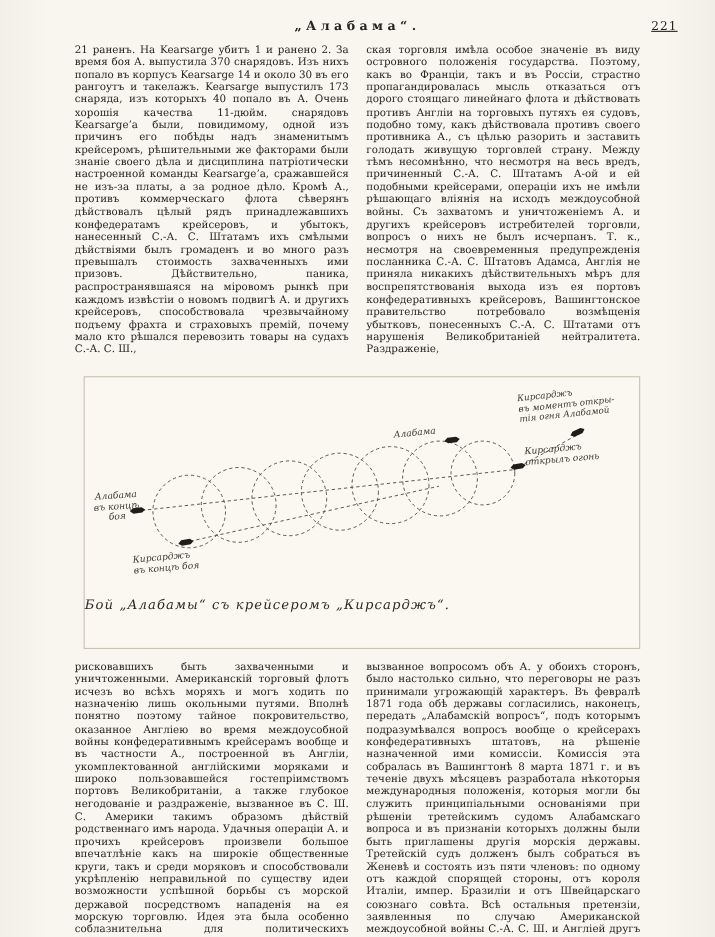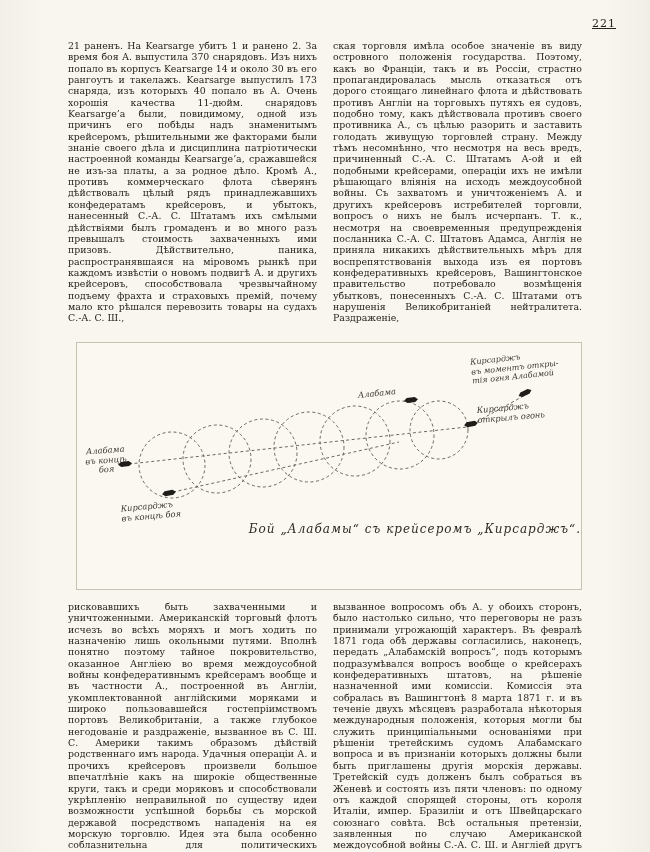--- a/index.html
+++ b/index.html
@@ -24,29 +24,32 @@
   .fig-label {
     position:absolute; font-style:italic; font-size:8.3px; line-height:9.7px;
     color:#3d3a33; white-space:pre-line;
   }
   .lbl-alabama-end { left:0px; top:103px; width:58px; text-align:center; transform:rotate(-4deg); }
   .lbl-kearsarge-end { left:44px; top:158px; width:80px; transform:rotate(-5deg); }
   .lbl-alabama { left:268px; top:46px; width:64px; text-align:center; transform:rotate(-6deg); }
   .lbl-kearsarge-fired { left:400px; top:59px; width:92px; transform:rotate(-5deg); }
   .lbl-kearsarge-opening { left:394px; top:9px; width:108px; font-size:8px; transform:rotate(-6deg); }
   .caption {
-    position:absolute; left:0; right:0; top:179px; text-align:right;
+    position:absolute; left:0; right:0; top:200px; text-align:left;
     font-style:italic; font-size:12px; letter-spacing:1px; color:#2e2b25;
   }
 </style>
 </head>
 <body>
 
 <div class="page">
 
+  <div class="running-head">
+    <span class="head-title">„Алабама“.</span>
+  </div>
   <span class="page-num">221</span>
 
   <div class="text-block top">
     <div class="col">21 раненъ. На Kearsarge убитъ 1 и ранено 2. За время боя А. выпустила 370 снарядовъ. Изъ нихъ попало въ корпусъ Kearsarge 14 и около 30 въ его рангоутъ и такелажъ. Kearsarge выпустилъ 173 снаряда, изъ которыхъ 40 попало въ А. Очень хорошія качества 11-дюйм. снарядовъ Kearsarge’а были, повидимому, одной изъ причинъ его побѣды надъ знаменитымъ крейсеромъ, рѣшительными же факторами были знаніе своего дѣла и дисциплина патріотически настроенной команды Kearsarge’а, сражавшейся не изъ-за платы, а за родное дѣло. Кромѣ А., противъ коммерческаго флота сѣверянъ дѣйствовалъ цѣлый рядъ принадлежавшихъ конфедератамъ крейсеровъ, и убытокъ, нанесенный С.-А. С. Штатамъ ихъ смѣлыми дѣйствіями былъ громаденъ и во много разъ превышалъ стоимость захваченныхъ ими призовъ. Дѣйствительно, паника, распространявшаяся на міровомъ рынкѣ при каждомъ извѣстіи о новомъ подвигѣ А. и другихъ крейсеровъ, способствовала чрезвычайному подъему фрахта и страховыхъ премій, почему мало кто рѣшался перевозить товары на судахъ С.-А. С. Ш.,</div>
     <div class="col">ская торговля имѣла особое значеніе въ виду островного положенія государства. Поэтому, какъ во Франціи, такъ и въ Россіи, страстно пропагандировалась мысль отказаться отъ дорого стоящаго линейнаго флота и дѣйствовать противъ Англіи на торговыхъ путяхъ ея судовъ, подобно тому, какъ дѣйствовала противъ своего противника А., съ цѣлью разорить и заставить голодать живущую торговлей страну. Между тѣмъ несомнѣнно, что несмотря на весь вредъ, причиненный С.-А. С. Штатамъ А-ой и ей подобными крейсерами, операціи ихъ не имѣли рѣшающаго вліянія на исходъ междоусобной войны. Съ захватомъ и уничтоженіемъ А. и другихъ крейсеровъ истребителей торговли, вопросъ о нихъ не былъ исчерпанъ. Т. к., несмотря на своевременныя предупрежденія посланника С.-А. С. Штатовъ Адамса, Англія не приняла никакихъ дѣйствительныхъ мѣръ для воспрепятствованія выхода изъ ея портовъ конфедеративныхъ крейсеровъ, Вашингтонское правительство потребовало возмѣщенія убытковъ, понесенныхъ С.-А. С. Штатами отъ нарушенія Великобританіей нейтралитета. Раздраженіе,</div>
   </div>
 
   <figure class="diagram">
     <svg width="504" height="246" viewBox="0 0 504 246" aria-hidden="true">
       <g stroke="#5d584e" stroke-width="0.9" fill="none" stroke-dasharray="3 2.6">

